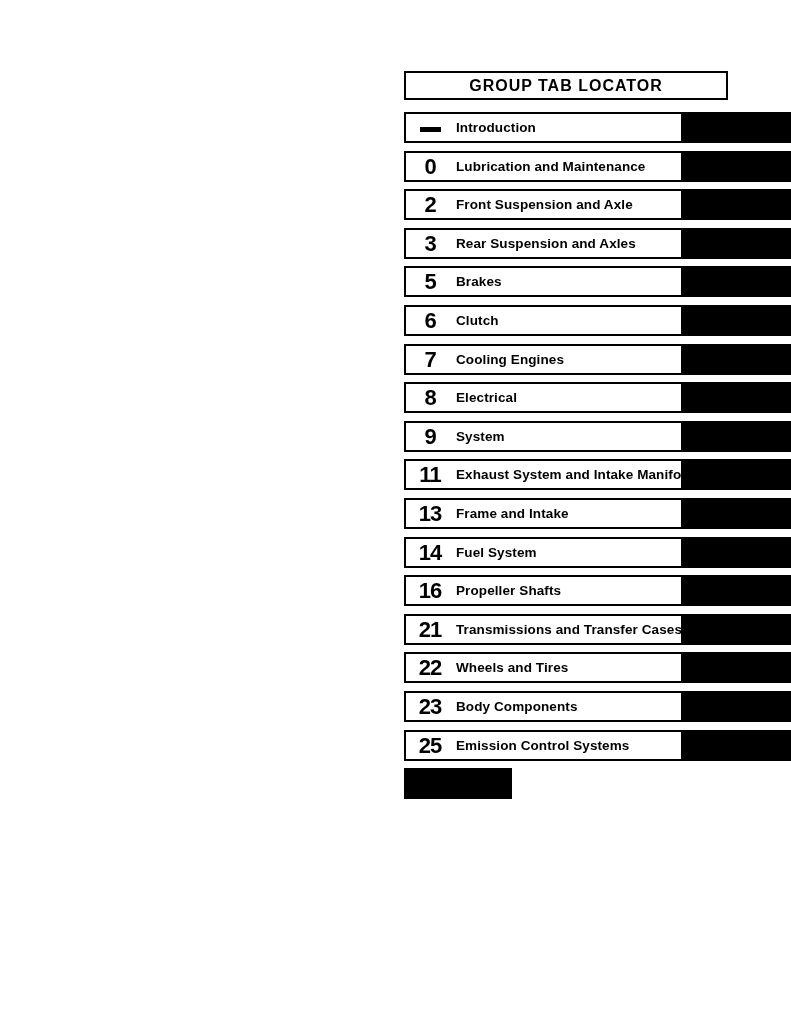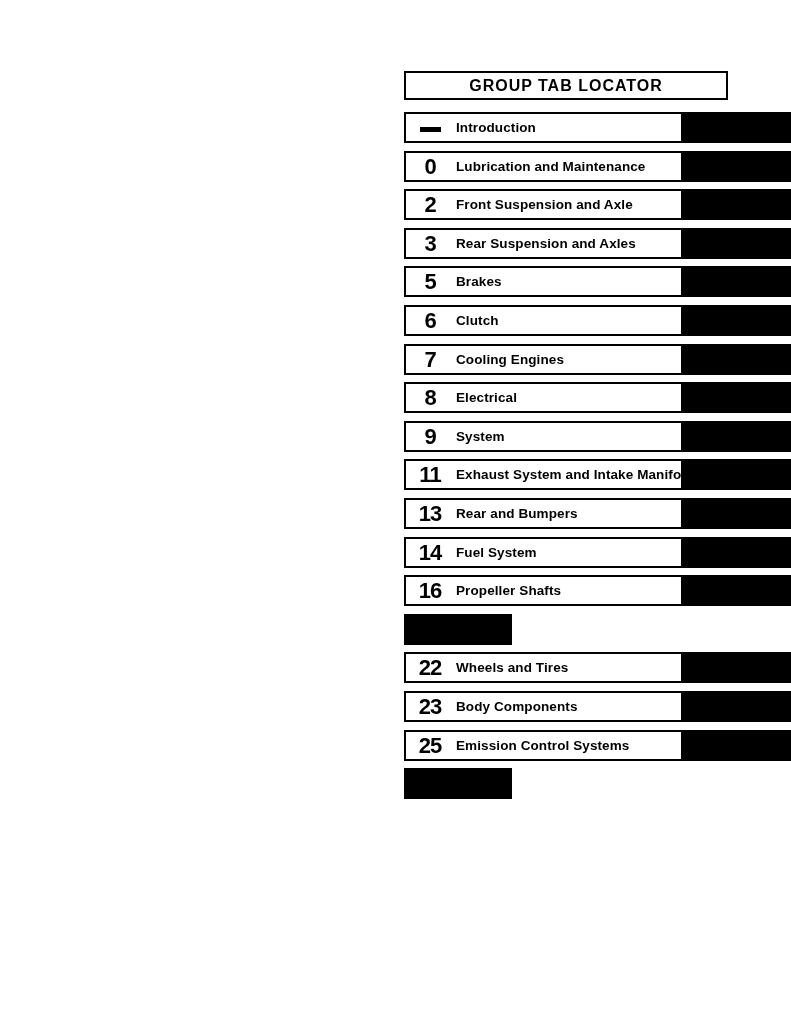--- a/index.html
+++ b/index.html
@@ -176,21 +176,21 @@
     <div class="box">
       <span class="num">11</span>
       <span class="label">Exhaust System and Intake Manifold</span>
     </div>
     <div class="tab-marker"></div>
   </div>
 
   <div class="row">
     <div class="box">
       <span class="num">13</span>
-      <span class="label">Rear and Bumpers</span>
+      <span class="label">Frame and Intake</span>
     </div>
     <div class="tab-marker"></div>
   </div>
 
   <div class="row">
     <div class="box">
       <span class="num">14</span>
       <span class="label">Fuel System</span>
     </div>
     <div class="tab-marker"></div>
@@ -199,20 +199,24 @@
   <div class="row">
     <div class="box">
       <span class="num">16</span>
       <span class="label">Propeller Shafts</span>
     </div>
     <div class="tab-marker"></div>
   </div>
 
 
   <div class="row">
+    <div class="box">
+      <span class="num">21</span>
+      <span class="label">Transmissions and Transfer Cases</span>
+    </div>
     <div class="tab-marker"></div>
   </div>
 
   <div class="row">
     <div class="box">
       <span class="num">22</span>
       <span class="label">Wheels and Tires</span>
     </div>
     <div class="tab-marker"></div>
   </div>

